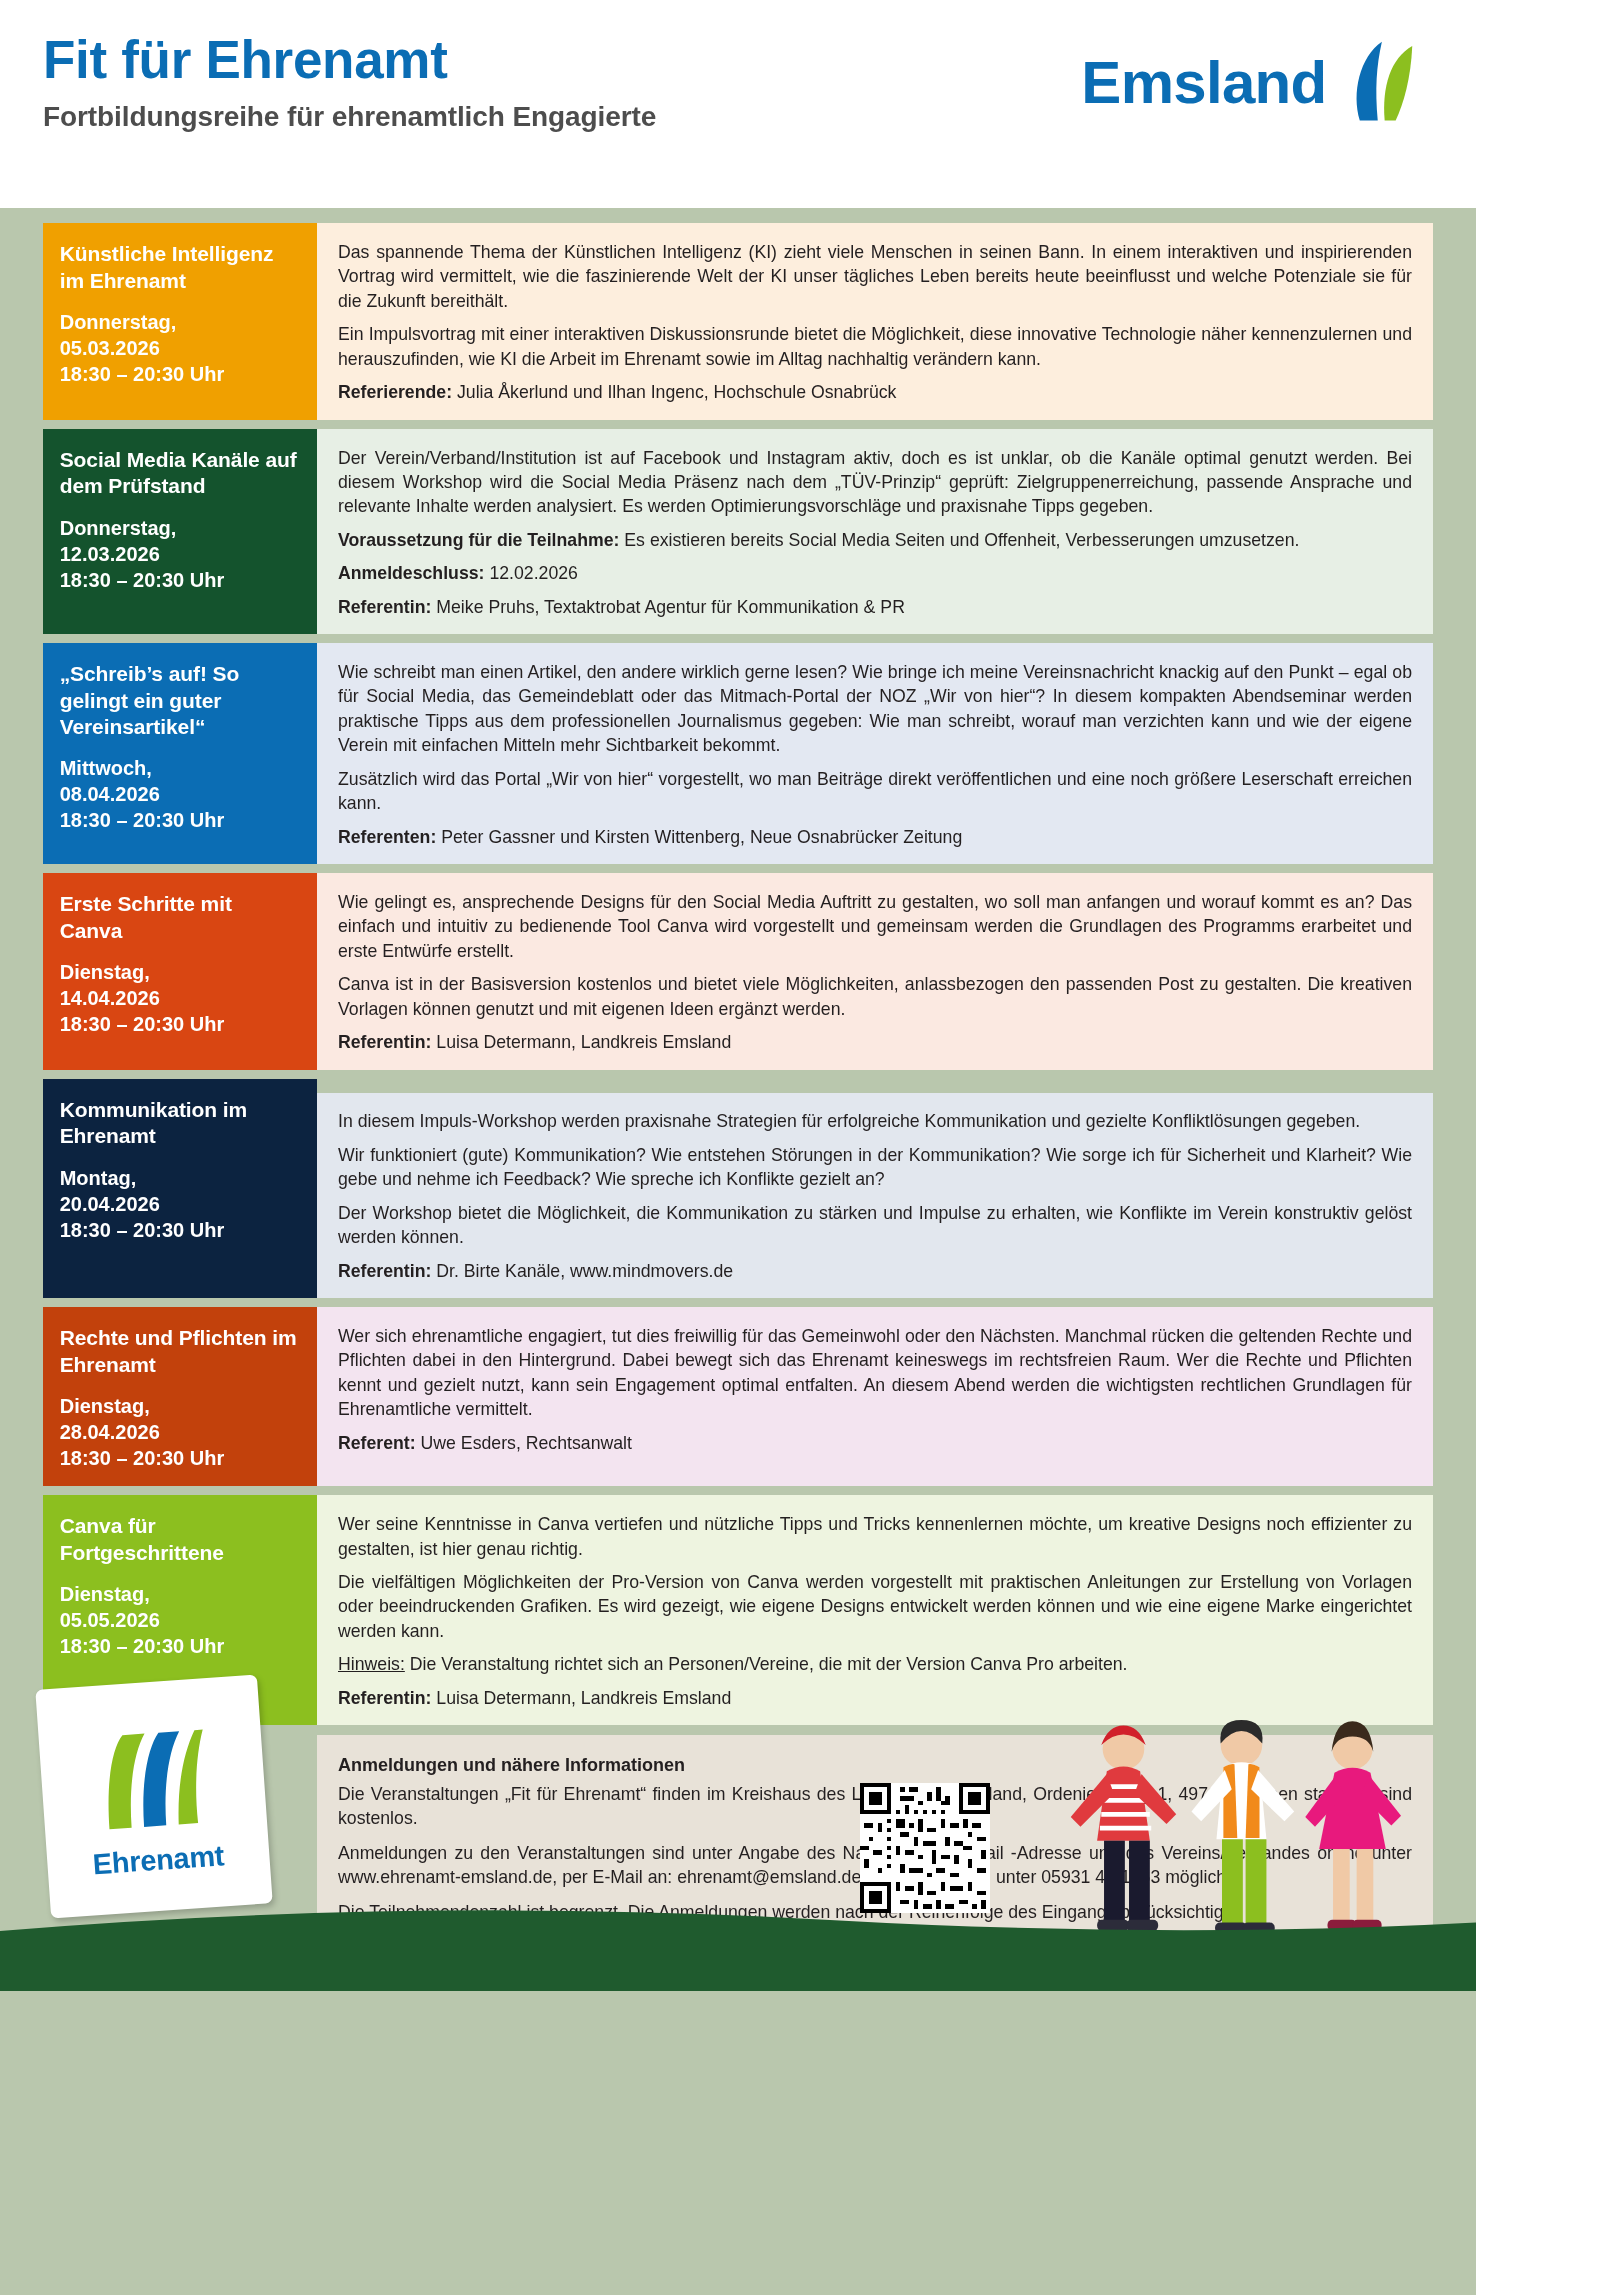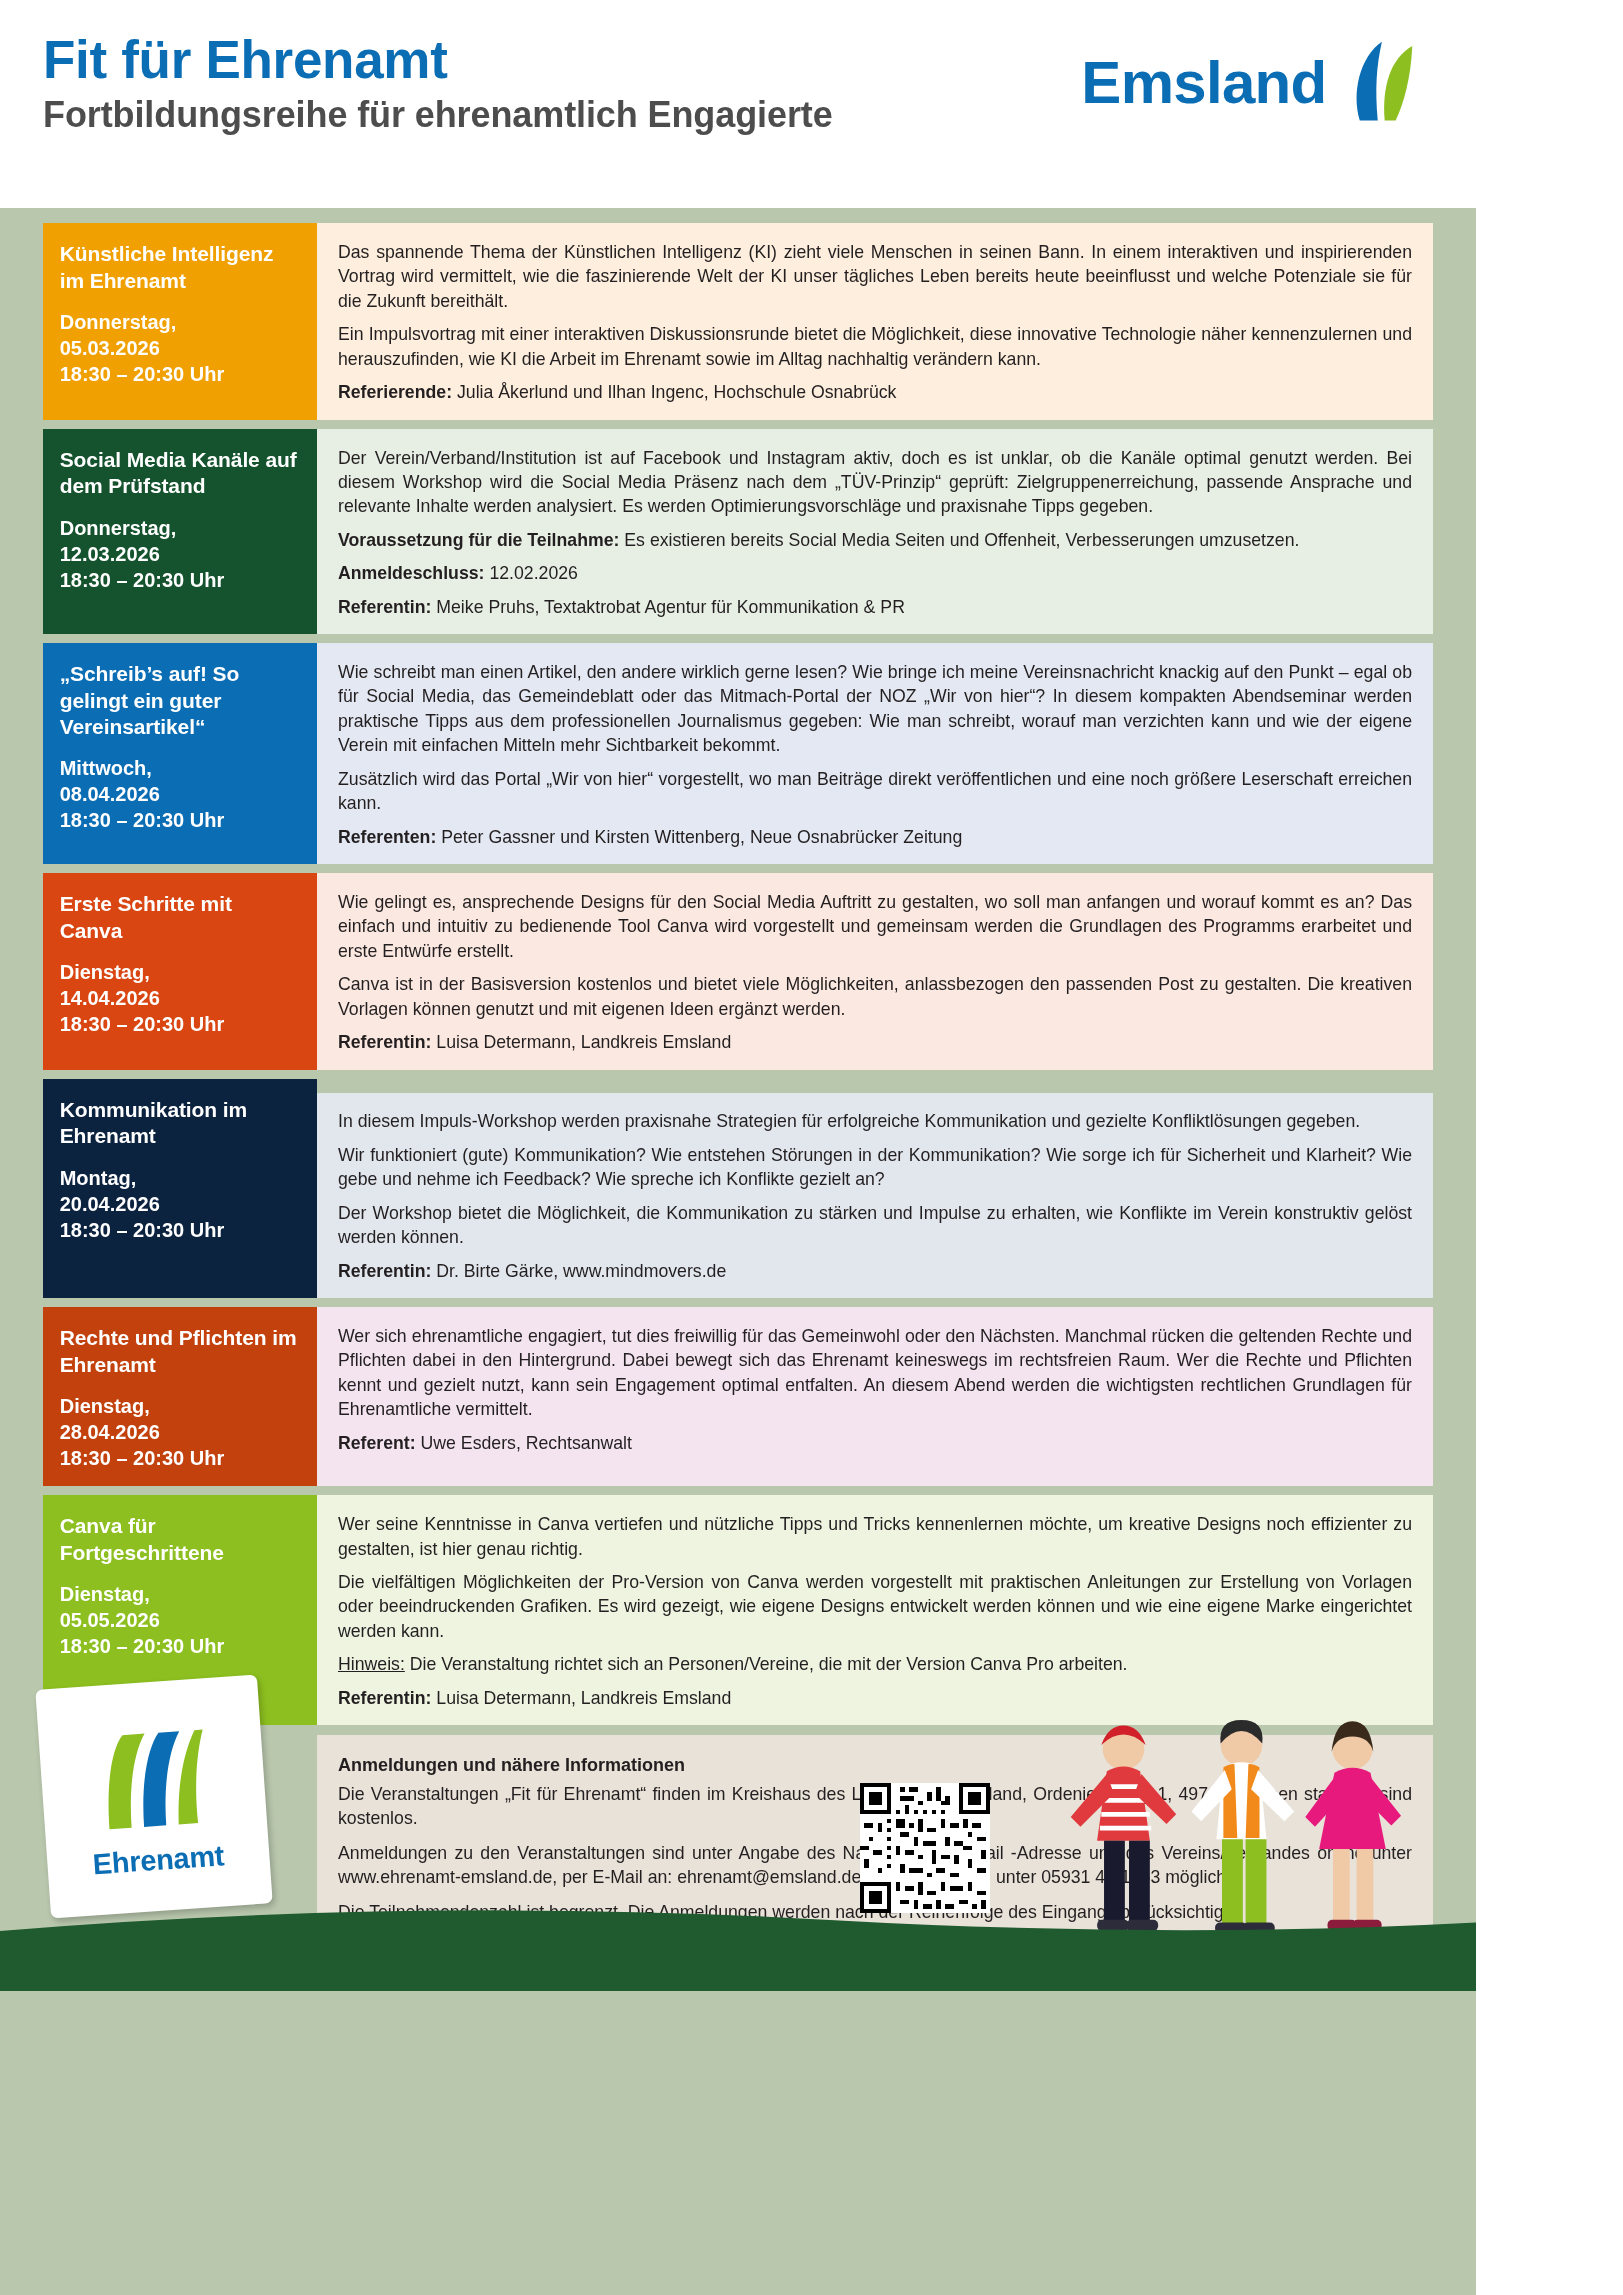--- a/index.html
+++ b/index.html
@@ -28,24 +28,24 @@
   }
   .header-title {
     font-size: 53px;
     font-weight: bold;
     color: #0b6db4;
     letter-spacing: -0.3px;
     line-height: 1.05;
     margin: 0;
   }
   .header-sub {
-    font-size: 36px;
+    font-size: 28px;
     font-weight: bold;
     color: #4d4d4d;
-    margin-top: 6px;
+    margin-top: 13px;
     letter-spacing: -0.1px;
   }
   .logo-emsland {
     position: absolute;
     right: 54px;
     top: 39px;
     display: flex;
     align-items: center;
     gap: 12.5px;
   }
@@ -248,21 +248,21 @@
         </div>
         <div class="row">
           <div class="row-left" style="background: rgb(12, 35, 64);">
             <div class="ev-title">Kommunikation im Ehrenamt</div>
             <div class="ev-date"><span>Montag,</span><br><span>20.04.2026</span><br><span>18:30 – 20:30 Uhr</span></div>
           </div>
           <div class="row-right" style="background: rgb(226, 231, 238); margin-top: 14px;">
             <p><span>In diesem Impuls-Workshop werden praxisnahe Strategien für erfolgreiche Kommunikation und gezielte Konfliktlösungen gegeben.</span></p>
             <p><span>Wir funktioniert (gute) Kommunikation? Wie entstehen Störungen in der Kommunikation? Wie sorge ich für Sicherheit und Klarheit? Wie gebe und nehme ich Feedback? Wie spreche ich Konflikte gezielt an?</span></p>
             <p><span>Der Workshop bietet die Möglichkeit, die Kommunikation zu stärken und Impulse zu erhalten, wie Konflikte im Verein konstruktiv gelöst werden können.</span></p>
-            <p><b>Referentin:</b><span> Dr. Birte Gärke, www.mindmovers.de</span></p>
+            <p><b>Referentin:</b><span> Dr. Birte Kanäle, www.mindmovers.de</span></p>
           </div>
         </div>
         <div class="row">
           <div class="row-left" style="background: #c2410c;">
             <div class="ev-title">Rechte und Pflichten im Ehrenamt</div>
             <div class="ev-date"><span>Dienstag,</span><br><span>28.04.2026</span><br><span>18:30 – 20:30 Uhr</span></div>
           </div>
           <div class="row-right" style="background: rgb(243, 228, 240);">
             <p><span>Wer sich ehrenamtliche engagiert, tut dies freiwillig für das Gemeinwohl oder den Nächsten. Manchmal rücken die geltenden Rechte und Pflichten dabei in den Hintergrund. Dabei bewegt sich das Ehrenamt keineswegs im rechtsfreien Raum. Wer die Rechte und Pflichten kennt und gezielt nutzt, kann sein Engagement optimal entfalten. An diesem Abend werden die wichtigsten rechtlichen Grundlagen für Ehrenamtliche vermittelt.</span></p>
             <p><b>Referent:</b><span> Uwe Esders, Rechtsanwalt</span></p>

